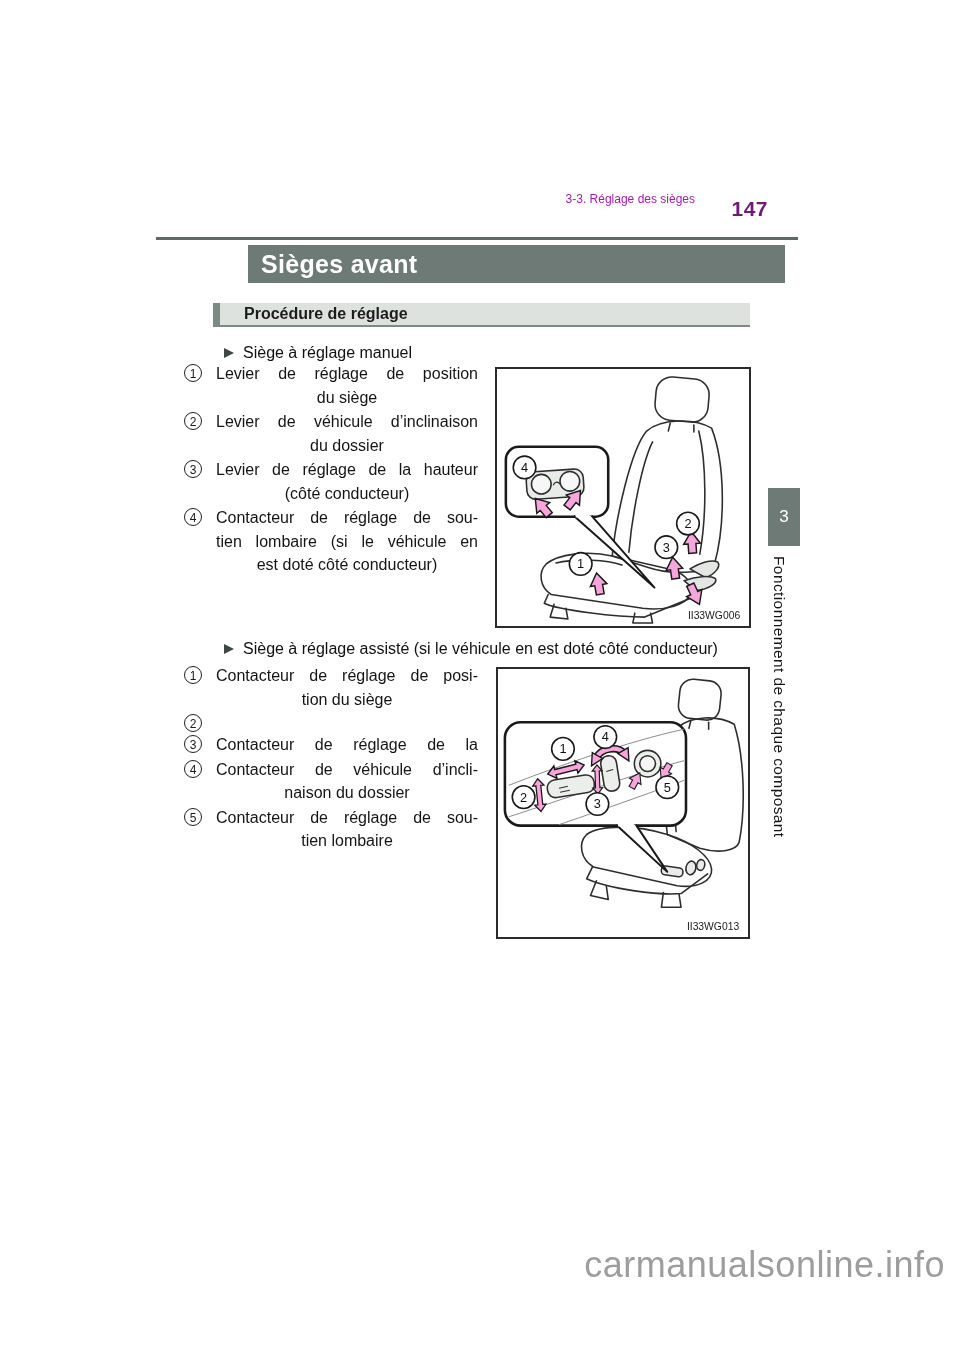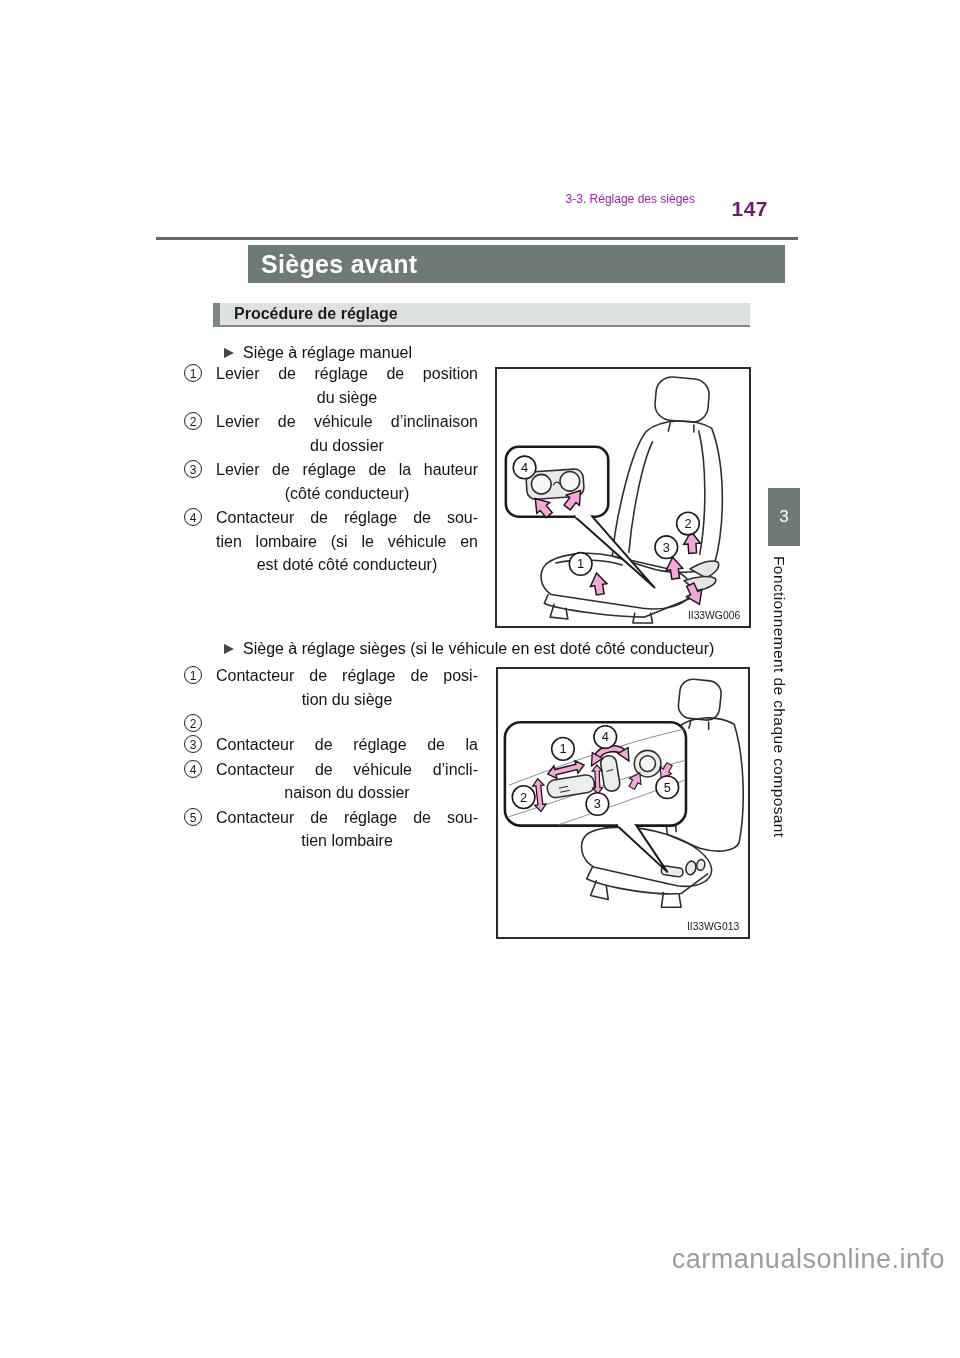--- a/index.html
+++ b/index.html
@@ -12,21 +12,21 @@
   .hdr-pagenum{position:absolute;top:197px;right:192px;font-size:21px;font-weight:bold;color:#701a75;letter-spacing:0.5px;}
   .hdr-rule{position:absolute;left:156px;top:237px;width:642px;height:3px;background:var(--rule,#5f6a66);}
   
   .banner{position:absolute;left:213px;top:245px;width:537px;height:38px;background:var(--banner-bg,#6e7a76);
     display:flex;align-items:center;margin-left:35px;}
   .banner span{color:#fff;font-weight:bold;font-size:25px;padding-left:13px;letter-spacing:0.3px;}
   
   .secbar{position:absolute;left:213px;top:303px;width:537px;height:24px;background:var(--bar-bg,#dee2df);
     border-left:7px solid var(--bar-edge,#7d8a84);border-bottom:2px solid var(--bar-edge,#7d8a84);
     box-sizing:border-box;display:flex;align-items:center;}
-  .secbar span{font-weight:bold;font-size:16px;color:#1c1c1c;padding-left:14px;}
+  .secbar span{font-weight:bold;font-size:16px;color:#1c1c1c;padding-left:24px;}
   
   .subhead{position:absolute;left:224px;display:flex;align-items:flex-start;gap:9px;font-size:16px;color:#111;}
   .tri{width:0;height:0;border-left:10px solid #3f4743;border-top:5.5px solid transparent;border-bottom:5.5px solid transparent;margin-top:4px;flex:none;}
   
   .nlist{position:absolute;left:184px;width:302px;}
   .item{display:flex;gap:14px;margin-bottom:1px;}
   .numc{flex:none;width:18px;height:18px;border:1.4px solid #222;border-radius:50%;
     font-size:12px;line-height:18px;text-align:center;margin-top:2px;box-sizing:border-box;}
   .ltext{width:262px;font-size:16px;line-height:23.5px;color:#151515;}
   .jl{text-align:justify;text-align-last:justify;}
@@ -34,21 +34,21 @@
   
   .figure{position:absolute;border:2px solid #2b2b2b;background:#fff;box-sizing:border-box;}
   #fig1{left:495px;top:367px;width:256px;height:261px;}
   #fig2{left:496px;top:667px;width:254px;height:272px;}
   .figure svg{display:block;width:100%;height:100%;}
   
   .side-tab{position:absolute;left:768px;top:488px;width:32px;height:58px;background:var(--banner-bg,#6e7a76);
     color:#fff;font-size:17px;display:flex;align-items:center;justify-content:center;}
   .side-vtext{position:absolute;left:770px;top:556px;writing-mode:vertical-rl;font-size:15.5px;color:#141414;letter-spacing:0.4px;}
   
-  .watermark{position:absolute;top:1244px;right:15px;font-size:27px;color:var(--watermark,#9d9d9d);letter-spacing:0.5px;}
+  .watermark{position:absolute;top:1244px;right:15px;font-size:36px;color:var(--watermark,#9d9d9d);letter-spacing:0.5px;}
   
   .svgnum{font-size:13px;fill:#111;font-family:"Liberation Sans",sans-serif;}
   .svgcode{font-size:10.5px;fill:#222;font-family:"Liberation Sans",sans-serif;}
 </style>
 </head>
 <body>
 
 <div id="page">
 
   <div class="hdr-section">3-3. Réglage des sièges</div>
@@ -152,21 +152,21 @@
         <text class="svgnum" x="172" y="185.5" text-anchor="middle">3</text>
         <circle cx="194" cy="157" r="11.5" fill="#fff" stroke="#1a1a1a" stroke-width="1.6"></circle>
         <text class="svgnum" x="194" y="161.5" text-anchor="middle">2</text>
       </g>
       <text class="svgcode" x="247" y="254" text-anchor="end">II33WG006</text>
     </svg>
   </div>
 
   <div class="subhead" style="top:640px;">
     <span class="tri"></span>
-    <span>Siège à réglage sièges (si le véhicule en est doté côté conducteur)</span>
+    <span>Siège à réglage assisté (si le véhicule en est doté côté conducteur)</span>
   </div>
 
   <div class="nlist" style="top:664px;">
     <div class="item">
       <span class="numc">1</span>
       <div class="ltext">
         <div class="jl">Contacteur de réglage de posi-</div>
         <div class="ll">tion du siège</div>
       </div>
     </div>

